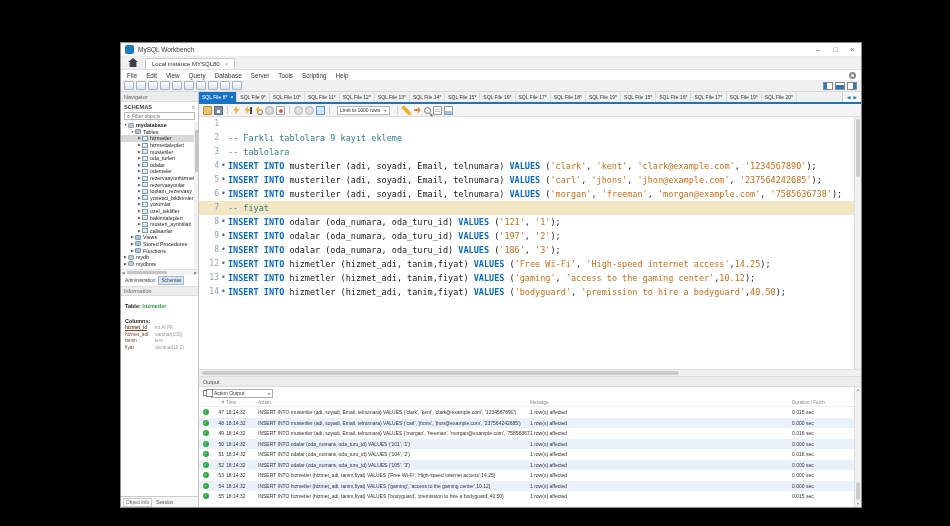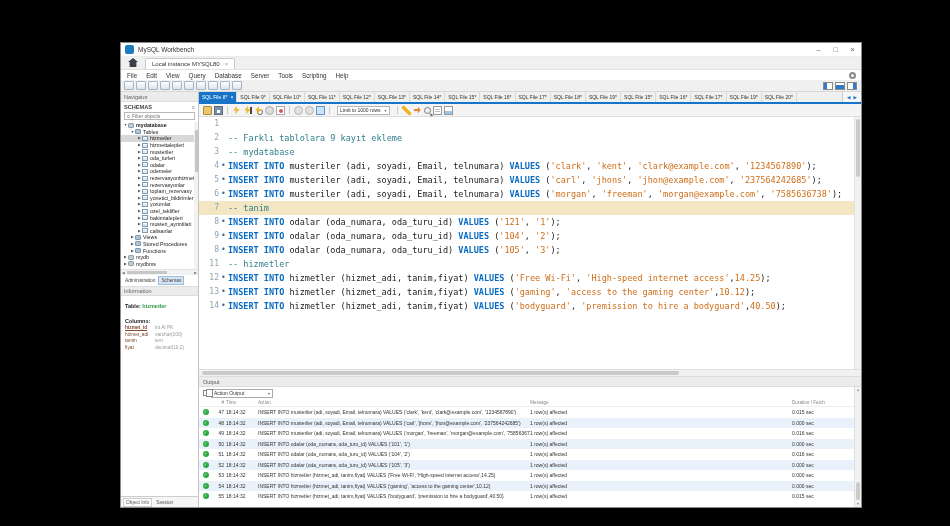--- a/index.html
+++ b/index.html
@@ -497,29 +497,28 @@
           <span class="esep"></span>
           <span class="eic i-wand"></span>
           <span class="eic i-oarrow"></span>
           <span class="eic i-mag"></span>
           <span class="eic i-doc"></span>
           <span class="eic i-panelbox"></span>
         </div>
       <div class="code">
         <div class="cline"><span class="ln">1</span><span class="dotc"></span><span class="ctext"></span></div>
           <div class="cline"><span class="ln">2</span><span class="dotc"></span><span class="ctext"><span class="com">-- Farklı tablolara 9 kayıt ekleme</span></span></div>
-          <div class="cline"><span class="ln">3</span><span class="dotc"></span><span class="ctext"><span class="com">-- mydatabase</span></span></div>
+          <div class="cline"><span class="ln">3</span><span class="dotc"></span><span class="ctext"><span class="com">-- tablolara</span></span></div>
           <div class="cline"><span class="ln">4</span><span class="dotc">•</span><span class="ctext"><span class="kw">INSERT INTO</span><span class="pl"> musteriler (adi, soyadi, Email, telnumara) </span><span class="kw">VALUES</span><span class="pl"> (</span><span class="str">'clark'</span><span class="pl">, </span><span class="str">'kent'</span><span class="pl">, </span><span class="str">'clark@example.com'</span><span class="pl">, </span><span class="str">'1234567890'</span><span class="pl">);</span></span></div>
           <div class="cline"><span class="ln">5</span><span class="dotc">•</span><span class="ctext"><span class="kw">INSERT INTO</span><span class="pl"> musteriler (adi, soyadi, Email, telnumara) </span><span class="kw">VALUES</span><span class="pl"> (</span><span class="str">'carl'</span><span class="pl">, </span><span class="str">'jhons'</span><span class="pl">, </span><span class="str">'jhon@example.com'</span><span class="pl">, </span><span class="str">'237564242685'</span><span class="pl">);</span></span></div>
           <div class="cline"><span class="ln">6</span><span class="dotc">•</span><span class="ctext"><span class="kw">INSERT INTO</span><span class="pl"> musteriler (adi, soyadi, Email, telnumara) </span><span class="kw">VALUES</span><span class="pl"> (</span><span class="str">'morgan'</span><span class="pl">, </span><span class="str">'freeman'</span><span class="pl">, </span><span class="str">'morgan@example.com'</span><span class="pl">, </span><span class="str">'7585636738'</span><span class="pl">);</span></span></div>
-          <div class="cline hl"><span class="ln">7</span><span class="dotc"></span><span class="ctext"><span class="com">-- tanim</span></span></div>
+          <div class="cline hl"><span class="ln">7</span><span class="dotc"></span><span class="ctext"><span class="com">-- fiyat</span></span></div>
           <div class="cline"><span class="ln">8</span><span class="dotc">•</span><span class="ctext"><span class="kw">INSERT INTO</span><span class="pl"> odalar (oda_numara, oda_turu_id) </span><span class="kw">VALUES</span><span class="pl"> (</span><span class="str">'121'</span><span class="pl">, </span><span class="str">'1'</span><span class="pl">);</span></span></div>
-          <div class="cline"><span class="ln">9</span><span class="dotc">•</span><span class="ctext"><span class="kw">INSERT INTO</span><span class="pl"> odalar (oda_numara, oda_turu_id) </span><span class="kw">VALUES</span><span class="pl"> (</span><span class="str">'104'</span><span class="pl">, </span><span class="str">'2'</span><span class="pl">);</span></span></div>
-          <div class="cline"><span class="ln">8</span><span class="dotc">•</span><span class="ctext"><span class="kw">INSERT INTO</span><span class="pl"> odalar (oda_numara, oda_turu_id) </span><span class="kw">VALUES</span><span class="pl"> (</span><span class="str">'105'</span><span class="pl">, </span><span class="str">'3'</span><span class="pl">);</span></span></div>
-          <div class="cline"><span class="ln">11</span><span class="dotc"></span><span class="ctext"><span class="com">-- hizmetler</span></span></div>
+          <div class="cline"><span class="ln">9</span><span class="dotc">•</span><span class="ctext"><span class="kw">INSERT INTO</span><span class="pl"> odalar (oda_numara, oda_turu_id) </span><span class="kw">VALUES</span><span class="pl"> (</span><span class="str">'197'</span><span class="pl">, </span><span class="str">'2'</span><span class="pl">);</span></span></div>
+          <div class="cline"><span class="ln">8</span><span class="dotc">•</span><span class="ctext"><span class="kw">INSERT INTO</span><span class="pl"> odalar (oda_numara, oda_turu_id) </span><span class="kw">VALUES</span><span class="pl"> (</span><span class="str">'186'</span><span class="pl">, </span><span class="str">'3'</span><span class="pl">);</span></span></div>
           <div class="cline"><span class="ln">12</span><span class="dotc">•</span><span class="ctext"><span class="kw">INSERT INTO</span><span class="pl"> hizmetler (hizmet_adi, tanim,fiyat) </span><span class="kw">VALUES</span><span class="pl"> (</span><span class="str">'Free Wi-Fi'</span><span class="pl">, </span><span class="str">'High-speed internet access'</span><span class="pl">,</span><span class="num">14.25</span><span class="pl">);</span></span></div>
           <div class="cline"><span class="ln">13</span><span class="dotc">•</span><span class="ctext"><span class="kw">INSERT INTO</span><span class="pl"> hizmetler (hizmet_adi, tanim,fiyat) </span><span class="kw">VALUES</span><span class="pl"> (</span><span class="str">'gaming'</span><span class="pl">, </span><span class="str">'access to the gaming center'</span><span class="pl">,</span><span class="num">10.12</span><span class="pl">);</span></span></div>
           <div class="cline"><span class="ln">14</span><span class="dotc">•</span><span class="ctext"><span class="kw">INSERT INTO</span><span class="pl"> hizmetler (hizmet_adi, tanim,fiyat) </span><span class="kw">VALUES</span><span class="pl"> (</span><span class="str">'bodyguard'</span><span class="pl">, </span><span class="str">'premission to hire a bodyguard'</span><span class="pl">,</span><span class="num">40.50</span><span class="pl">);</span></span></div>
           <div class="code-vs">
             <i></i>
           </div>
       </div>
       <div class="hscroll">
           <i></i>
         </div>

